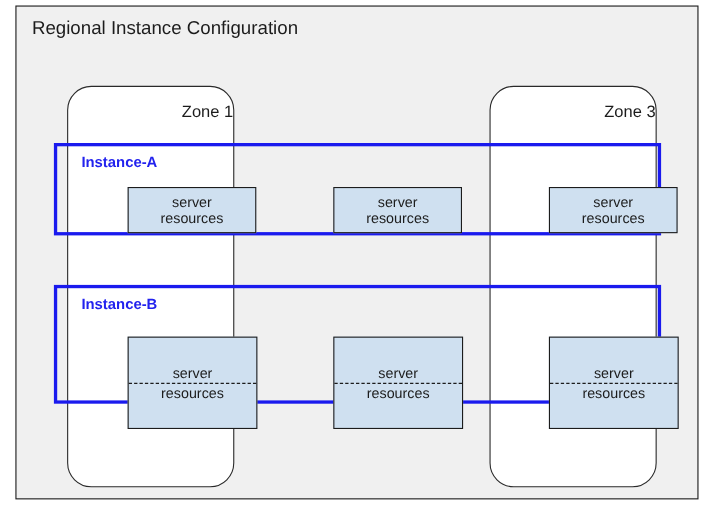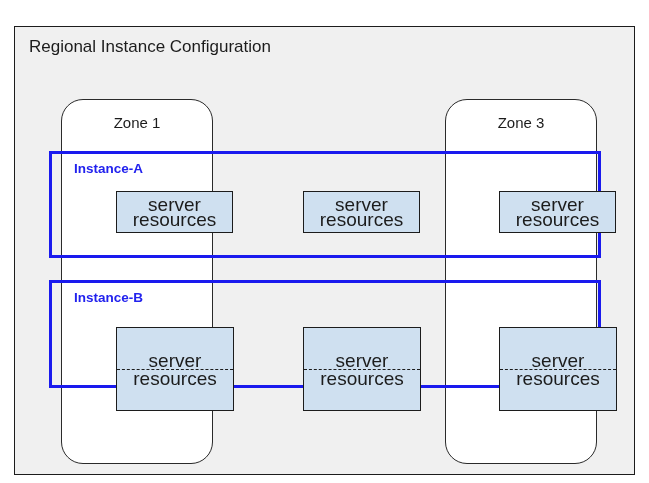--- a/index.html
+++ b/index.html
@@ -18,21 +18,21 @@
     position: relative;
     width: 649px;
     height: 483px;
     background: #ffffff;
   }
 
   
   .region-box {
     position: absolute;
     left: 14px;
-    top: 26px;
+    top: 5px;
     width: 621px;
     height: 449px;
     background: #f0f0f0;
     border: 1px solid #1c1c1c;
     box-sizing: border-box;
   }
 
   .region-title {
     position: absolute;
     left: 14px;
@@ -56,55 +56,55 @@
   }
   .zone-1 { left: 46px; }
   .zone-2 { left: 238px; }
   .zone-3 { left: 430px; }
 
   .zone-title {
     position: absolute;
     top: 14px;
     left: 0;
     width: 100%;
-    text-align: center;
+    text-align: right;
     font-size: 15px;
     color: #1c1c1c;
   }
 
   
   .instance-band {
     position: absolute;
     left: 34px;
     width: 552px;
     border: 3px solid #1a1aee;
     box-sizing: border-box;
     background: transparent;
   }
-  .instance-a { top: 124px; height: 107px; }
+  .instance-a { top: 124px; height: 84px; }
   .instance-b { top: 253px; height: 108px; }
 
   .instance-label {
     position: absolute;
     left: 22px;
     top: 7px;
     font-size: 13.5px;
     font-weight: bold;
     color: #2222ee;
     white-space: nowrap;
   }
 
   
   .server-box {
     position: absolute;
     background: #cfe0f0;
     border: 1px solid #1c1c1c;
     box-sizing: border-box;
     color: #1c1c1c;
-    font-size: 19px;
+    font-size: 13px;
     line-height: 15px;
   }
 
   
   .server-box.variant-plain {
     width: 117px;
     height: 42px;
     display: flex;
     align-items: center;
     justify-content: center;

